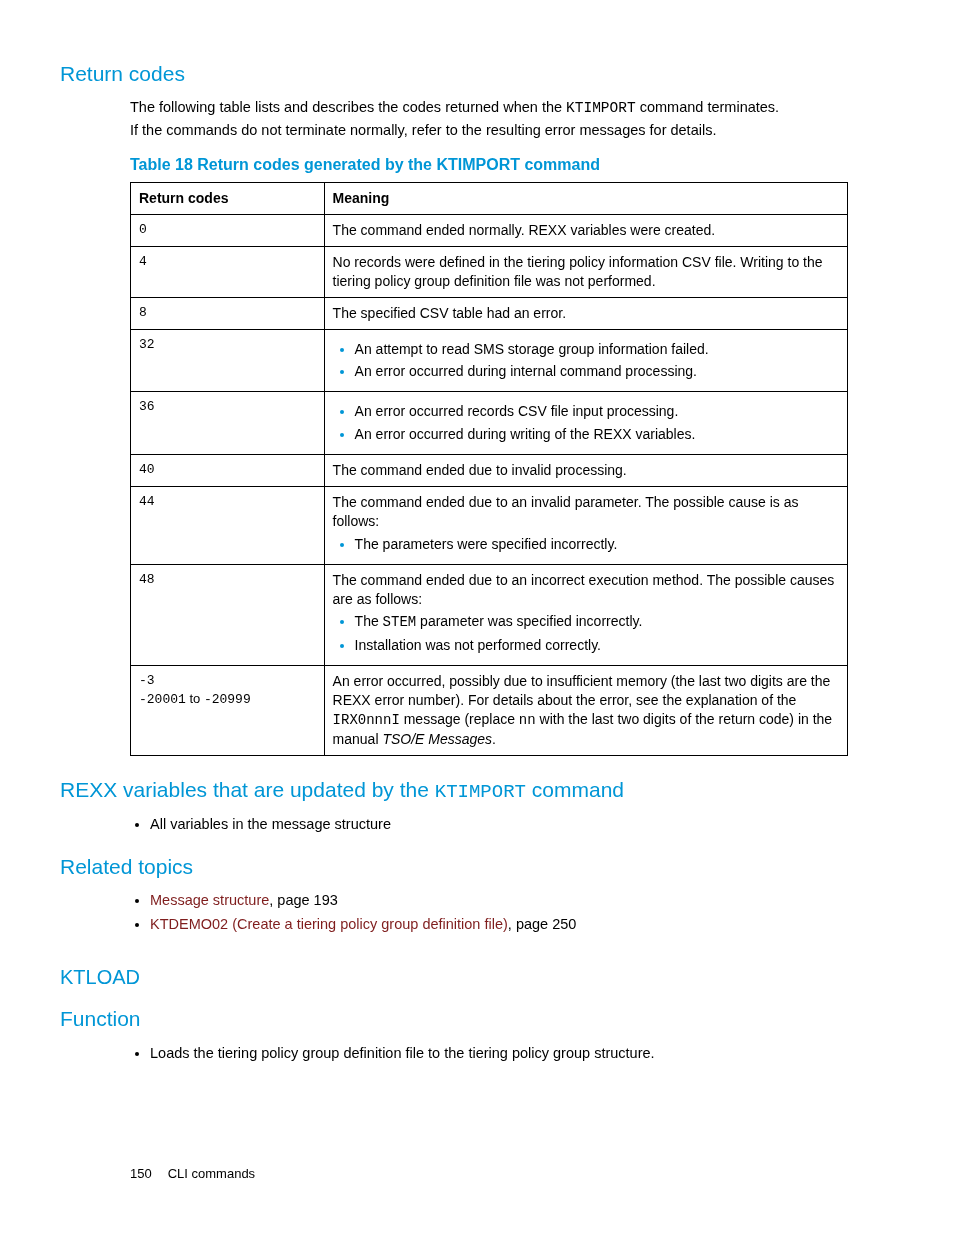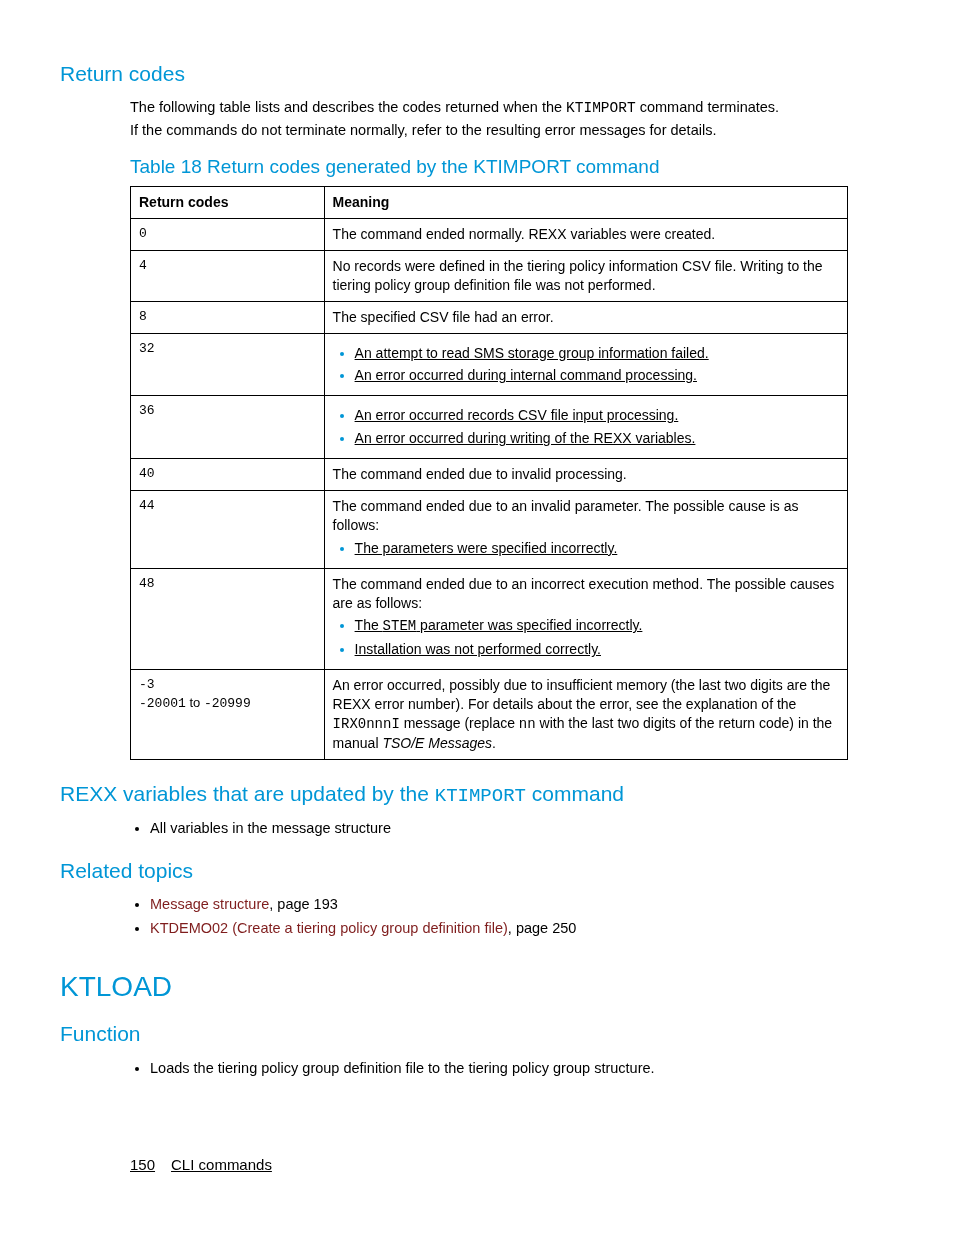--- a/index.html
+++ b/index.html
@@ -14,32 +14,32 @@
     line-height: 1.35;
   }
   h2.section {
     font-weight: 300;
     font-size: 21px;
     color: #0096D6;
     margin: 0 0 10px 0;
   }
   h1.cmd {
     font-weight: 300;
-    font-size: 28px;
+    font-size: 20px;
     color: #0096D6;
     margin: 30px 0 14px 0;
   }
   .indent {
     margin-left: 70px;
   }
   p { margin: 2px 0; }
   .table-caption {
-    font-weight: normal;
+    font-weight: bold;
     color: #0096D6;
-    font-size: 19px;
+    font-size: 16px;
     margin: 14px 0 6px 0;
   }
   table {
     border-collapse: collapse;
     width: 100%;
     margin-bottom: 20px;
   }
   th, td {
     border: 1.5px solid #000;
     padding: 6px 8px;
@@ -47,38 +47,36 @@
     vertical-align: top;
     font-size: 14px;
   }
   th { font-weight: bold; }
   col.c1 { width: 27%; }
   col.c2 { width: 73%; }
   td.code { font-family: 'Courier New', monospace; font-size: 13px; }
   ul.inner {
     margin: 4px 0 0 0;
     padding-left: 22px;
-    text-decoration: underline;
   }
   ul.inner li::marker { color: #0096D6; }
   ul.inner li { margin-bottom: 4px; }
   ul.page-bullets {
     margin: 6px 0 18px 0;
     padding-left: 20px;
   }
   ul.page-bullets > li { margin-bottom: 4px; }
   ul.page-bullets > li::marker { color: #000; }
   .link { color: #7f1d1d; }
   .mono-inline { font-family: 'Courier New', monospace; }
   .footer {
     position: absolute;
-    bottom: 60px;
+    bottom: 52px;
     left: 130px;
-    font-size: 15px;
-    text-decoration: underline;
+    font-size: 13px;
   }
   .footer .pn { margin-right: 16px; }
   .italic { font-style: italic; text-align: center; }
 </style>
 </head>
 <body>
 
 <h2 class="section">Return codes</h2>
 
 <div class="indent">
@@ -104,21 +102,21 @@
       <tr>
         <td class="code">0</td>
         <td>The command ended normally. REXX variables were created.</td>
       </tr>
       <tr>
         <td class="code">4</td>
         <td>No records were defined in the tiering policy information CSV file. Writing to the tiering policy group definition file was not performed.</td>
       </tr>
       <tr>
         <td class="code">8</td>
-        <td>The specified CSV file had an error.</td>
+        <td>The specified CSV table had an error.</td>
       </tr>
       <tr>
         <td class="code">32</td>
         <td>
           <ul class="inner">
             <li>An attempt to read SMS storage group information failed.</li>
             <li>An error occurred during internal command processing.</li>
           </ul>
         </td>
       </tr>

